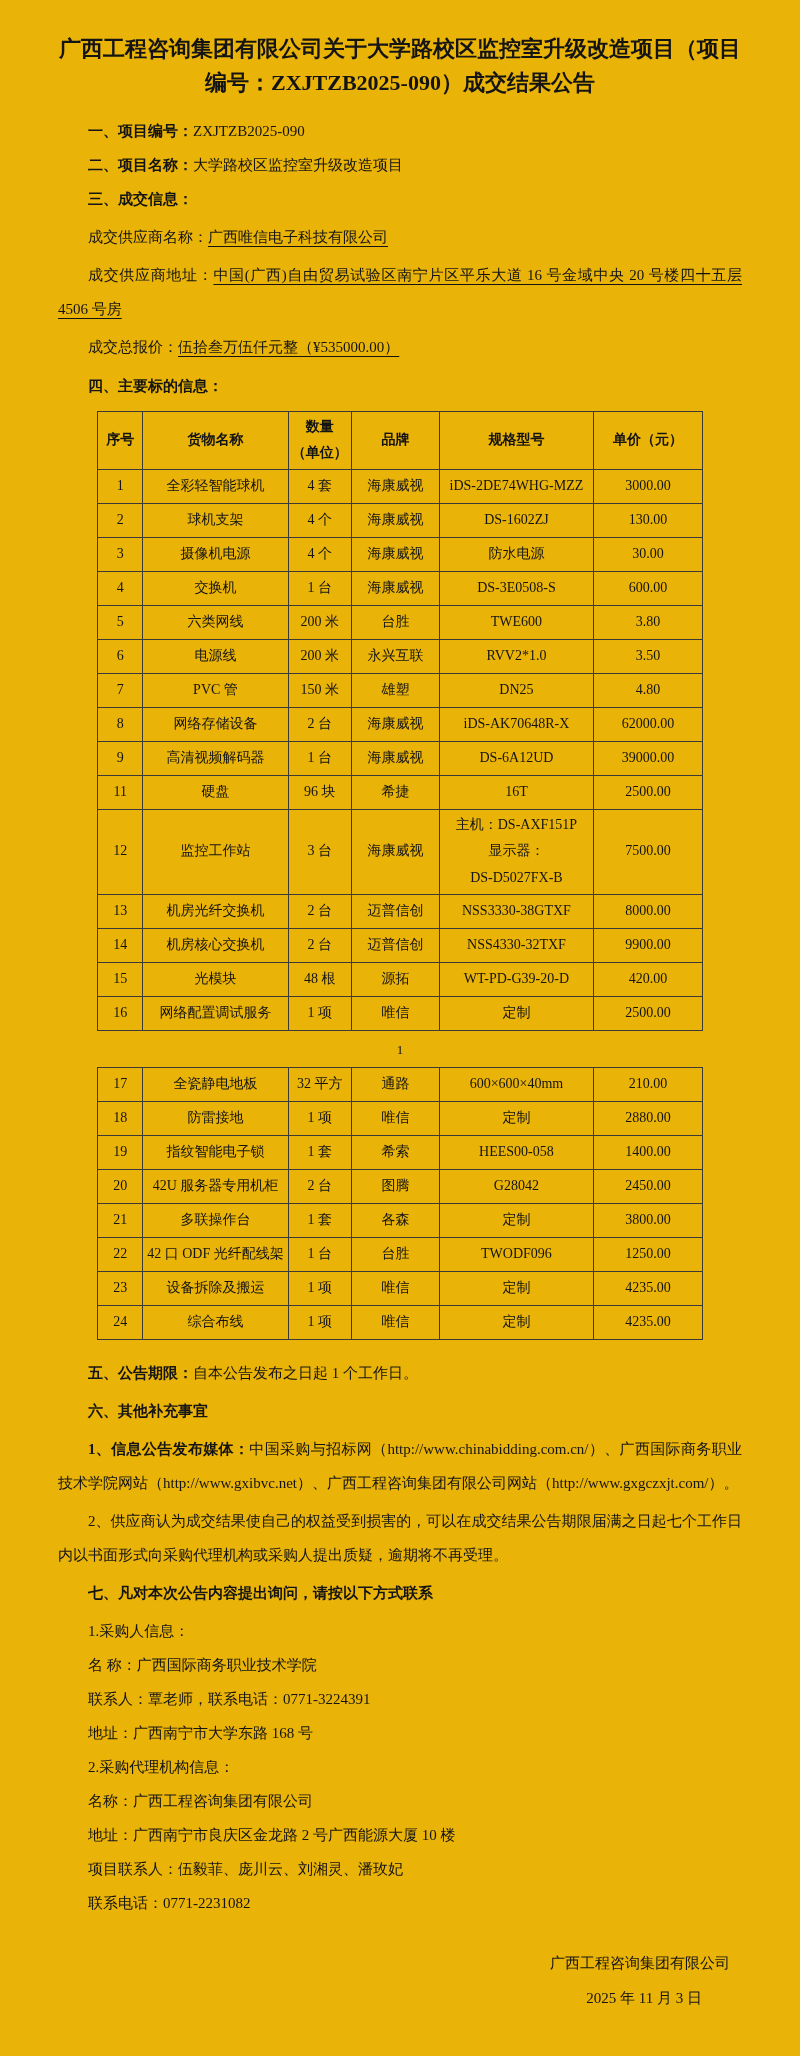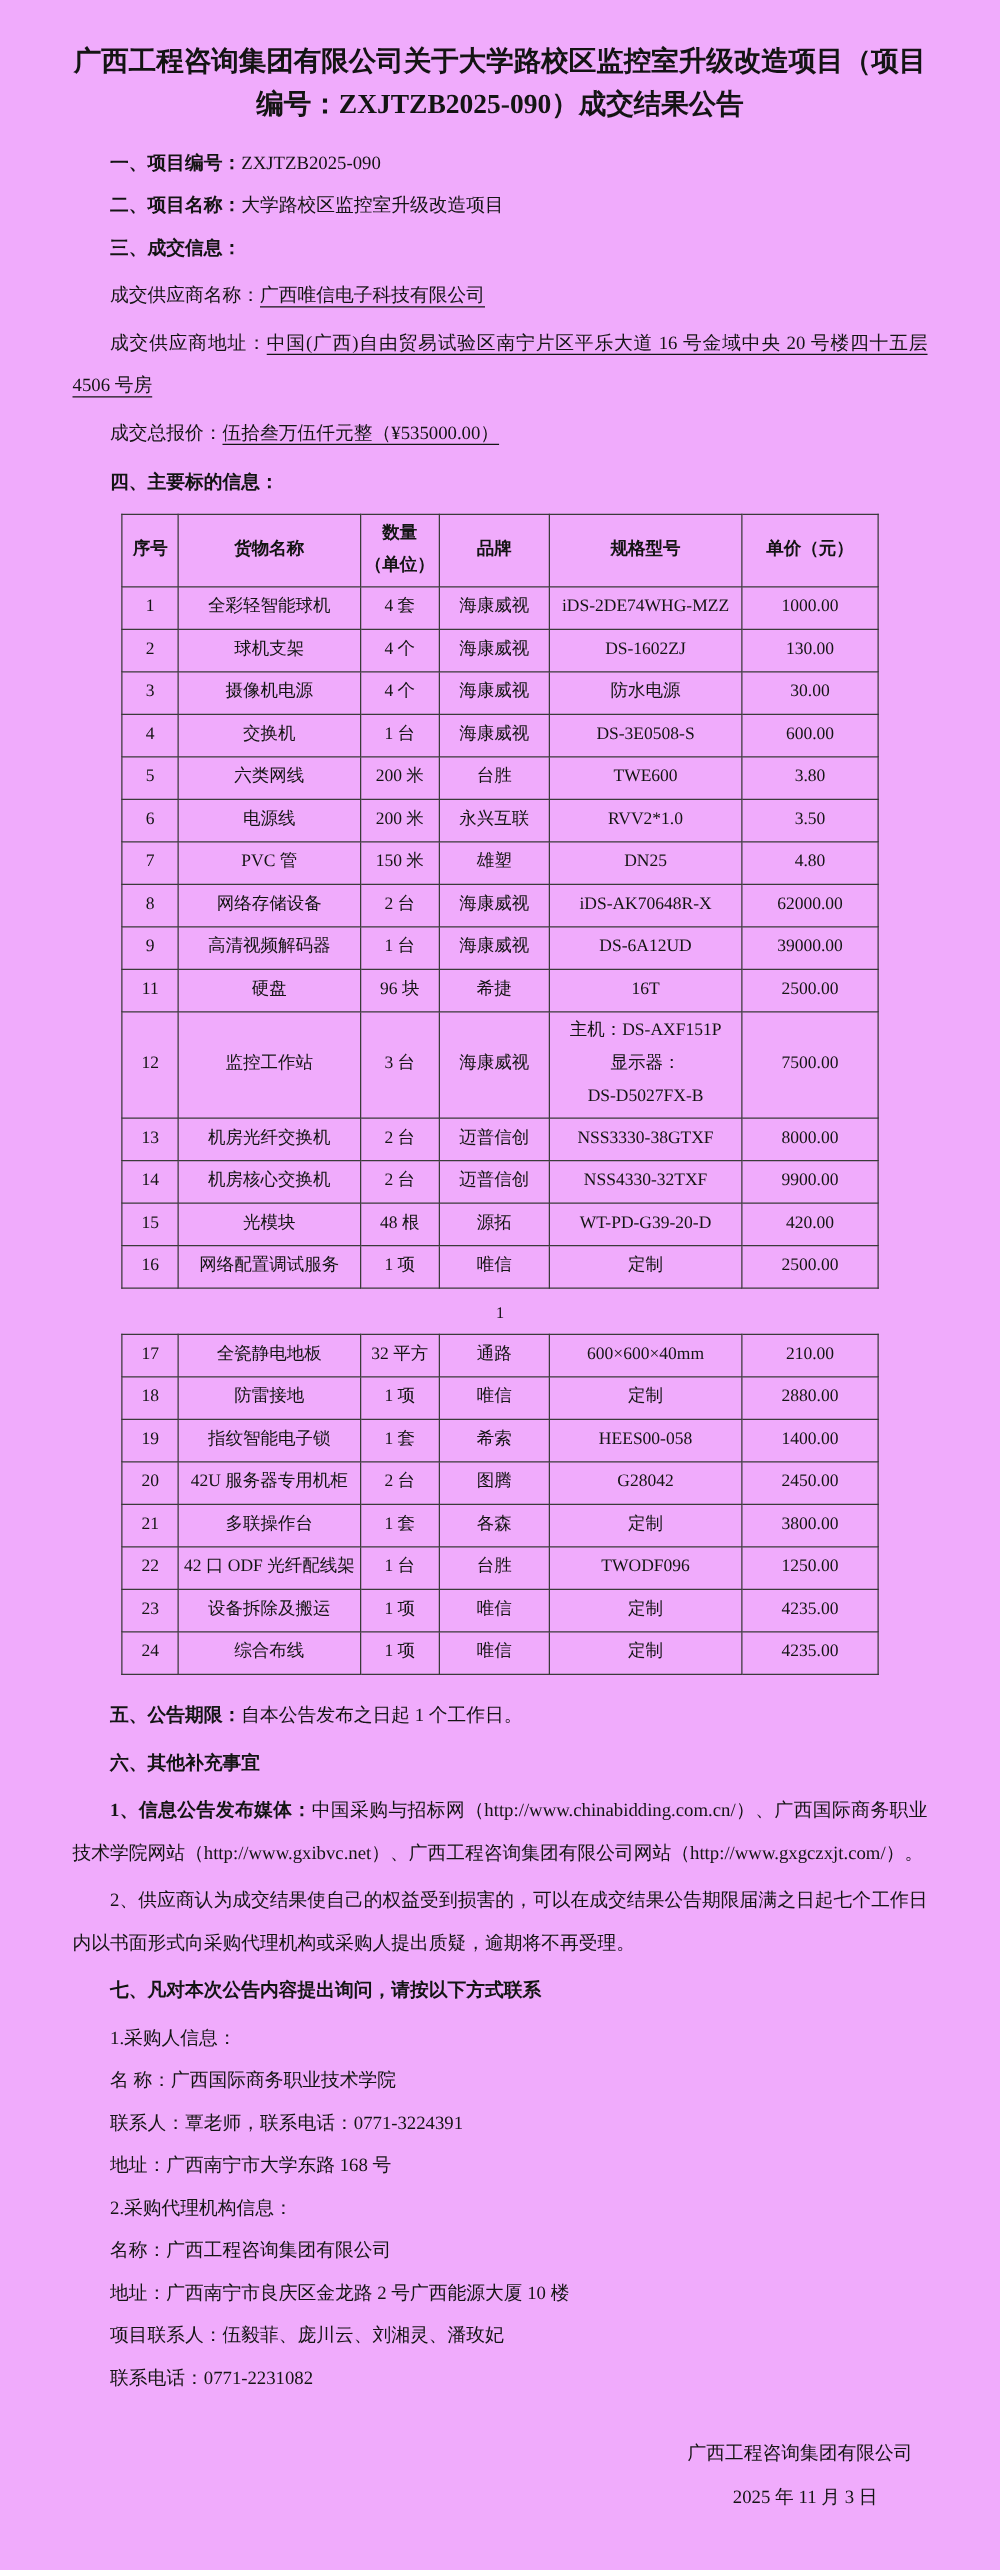--- a/index.html
+++ b/index.html
@@ -2,21 +2,21 @@
 <html><head>
 <meta charset="utf-8">
 <style>
   html,body { margin:0; padding:0; background:#ffffff; }
   .page {
     position:relative;
     width:800px; height:2056px;
     box-sizing:border-box;
     padding:28px 58px 0 58px;
     overflow:hidden;
-    background:#f0abfc;
+    background:#eab308;
     color:#141414;
     font-family:"Liberation Serif","DejaVu Serif",serif;
     font-size:15px;
   }
   h1.doc-title {
     font-size:22px; font-weight:bold; text-align:center;
     line-height:1.55; margin:4px -6px 14px -6px;
   }
   p.line {
     margin:0; line-height:2.27; text-indent:2em;
@@ -92,21 +92,21 @@
           <th>单价（元）</th>
         </tr>
       </thead>
     <tbody>
         <tr>
           <td>1</td>
           <td>全彩轻智能球机</td>
           <td>4 套</td>
           <td>海康威视</td>
           <td>iDS-2DE74WHG-MZZ</td>
-          <td>1000.00</td>
+          <td>3000.00</td>
         </tr>
         <tr>
           <td>2</td>
           <td>球机支架</td>
           <td>4 个</td>
           <td>海康威视</td>
           <td>DS-1602ZJ</td>
           <td>130.00</td>
         </tr>
         <tr>

